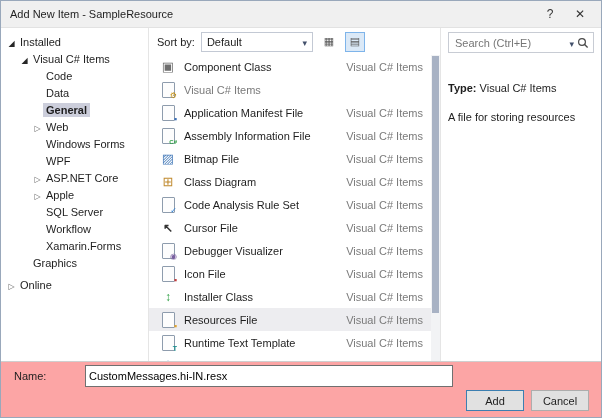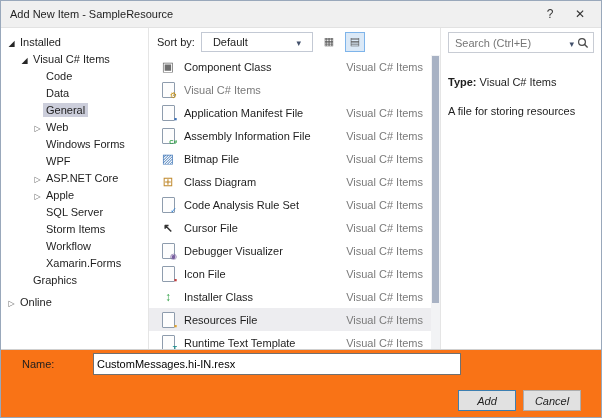--- a/index.html
+++ b/index.html
@@ -19,30 +19,30 @@
   .body { flex:1; min-height:0; display:flex; background:#fff; border-top:1px solid #e2e2e2; }
 
   
   .sidebar { width:148px; flex:none; background:#fff; border-right:1px solid #e5e5e5; padding-top:5px; overflow:hidden; }
   .tnode { height:17px; display:flex; align-items:center; white-space:nowrap; }
   .lv0 { padding-left:5px; } .lv1 { padding-left:18px; } .lv2 { padding-left:31px; }
   .arrow { width:11px; flex:none; text-align:center; }
   .exp-e::before { content:"◢"; font-size:8px; color:#262626; }
   .exp-c::before { content:"▷"; font-size:8px; color:#6a6a6a; }
   .tnode .lbl { padding:1px 3px; }
-  .tnode.selected .lbl { background:#cccedb; }
+  .tnode.selected .lbl { background:#cccedb;font-weight:bold; }
   .gap-top { margin-top:5px; }
 
   
   .center { flex:1; min-width:0; display:flex; flex-direction:column; background:#fff;
             border-right:1px solid #e5e5e5; position:relative; }
   .toolbar { height:27px; flex:none; display:flex; align-items:center; padding:0 8px; gap:6px; }
   .sortby { color:#1e1e1e; }
   .select { width:112px; height:20px; border:1px solid #c3c9d4; background:#fff; display:flex;
-            align-items:center; padding:0 11px; cursor:default; }
+            align-items:center; padding:0 5px; cursor:default; }
   .select .val { flex:1; }
   .chev-down::before { content:"▾"; font-size:9px; color:#42506b; }
   .viewbtn { width:20px; height:20px; border:1px solid transparent; background:transparent; padding:0;
              display:flex; align-items:center; justify-content:center; font-size:11px; color:#5a5a5a; }
   .viewbtn.active { border:1px solid #7eb4ea; background:#dbe9f7; }
   .gi-grid::before { content:"▦"; } .gi-list::before { content:"▤"; }
 
   .list { flex:1; min-height:0; overflow:hidden; padding-right:9px; }
   .row { height:23px; display:flex; align-items:center; }
   .row.sel { background:#ededf0; }
@@ -73,31 +73,31 @@
   
   .vscroll { position:absolute; top:27px; right:0; bottom:0; width:9px; background:#f2f3f5; }
   .vthumb  { position:absolute; top:1px; left:1px; width:7px; height:84%; background:#a8b2c4; }
 
   
   .right { width:160px; flex:none; background:#fff; padding:4px 7px; }
   .search { height:21px; border:1px solid #c8ccd4; background:#fff; display:flex; align-items:center; padding:0 4px; }
   .search input { flex:1; min-width:0; border:0; outline:0; font:inherit; font-size:11px; color:#333; background:transparent; }
   .search input::placeholder { color:#767676; }
   .search .chev-down { margin:0 3px 0 1px; }
-  .info { margin-top:22px; line-height:15px; }
+  .info { margin-top:28px; line-height:15px; }
   .type-label { font-weight:bold; }
   .desc { margin-top:15px; }
 
   
-  .footer { flex:none; background:#f97316; border-top:1px solid #cfcfcf; padding:4px 12px 6px; }
+  .footer { flex:none; background:#fca5a5; border-top:1px solid #cfcfcf; padding:4px 4px 6px; }
   .name-row { display:flex; align-items:center; height:20px; }
   .name-label { width:80px; padding-left:9px; }
   .name-input { width:368px; height:22px; border:1px solid #707070; background:#fff; font:inherit;
                 font-size:11px; padding:0 3px; }
-  .btn-row { display:flex; justify-content:flex-end; gap:7px; margin:16px 8px 0;font-style:italic; }
+  .btn-row { display:flex; justify-content:flex-end; gap:7px; margin:4px 8px 0; }
   .btn { min-width:58px; height:21px; background:#e1e1e1; border:1px solid #adadad; font:inherit;
          font-size:11px; color:#1e1e1e; padding:0 10px; }
   .btn.default { border:1px solid #3c7fb1; }
 </style>
 </head>
 <body>
 
 <div class="dialog">
 
   <div class="titlebar">
@@ -145,24 +145,20 @@
         <span class="arrow exp-c"></span>
         <span class="lbl">ASP.NET Core</span>
       </div>
       <div class="tnode lv2">
         <span class="arrow exp-c"></span>
         <span class="lbl">Apple</span>
       </div>
       <div class="tnode lv2">
         <span class="arrow"></span>
         <span class="lbl">SQL Server</span>
-      </div>
-      <div class="tnode lv2">
-        <span class="arrow"></span>
-        <span class="lbl">Storm Items</span>
       </div>
       <div class="tnode lv2">
         <span class="arrow"></span>
         <span class="lbl">Workflow</span>
       </div>
       <div class="tnode lv2">
         <span class="arrow"></span>
         <span class="lbl">Xamarin.Forms</span>
       </div>
       <div class="tnode lv1">

